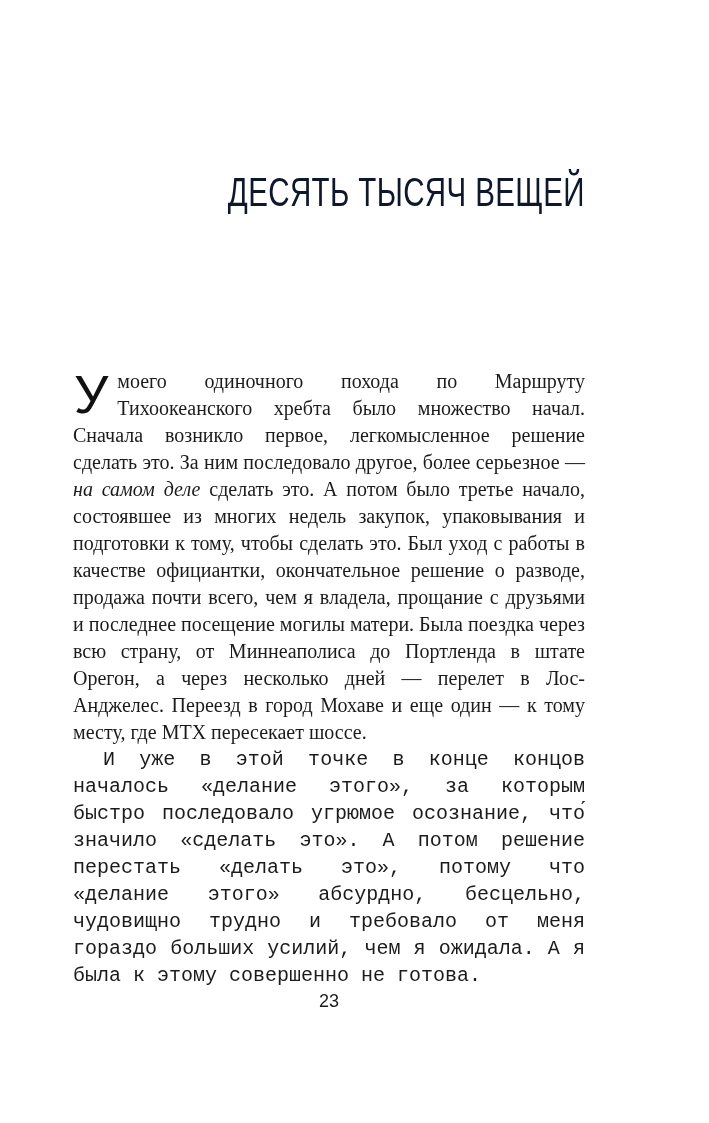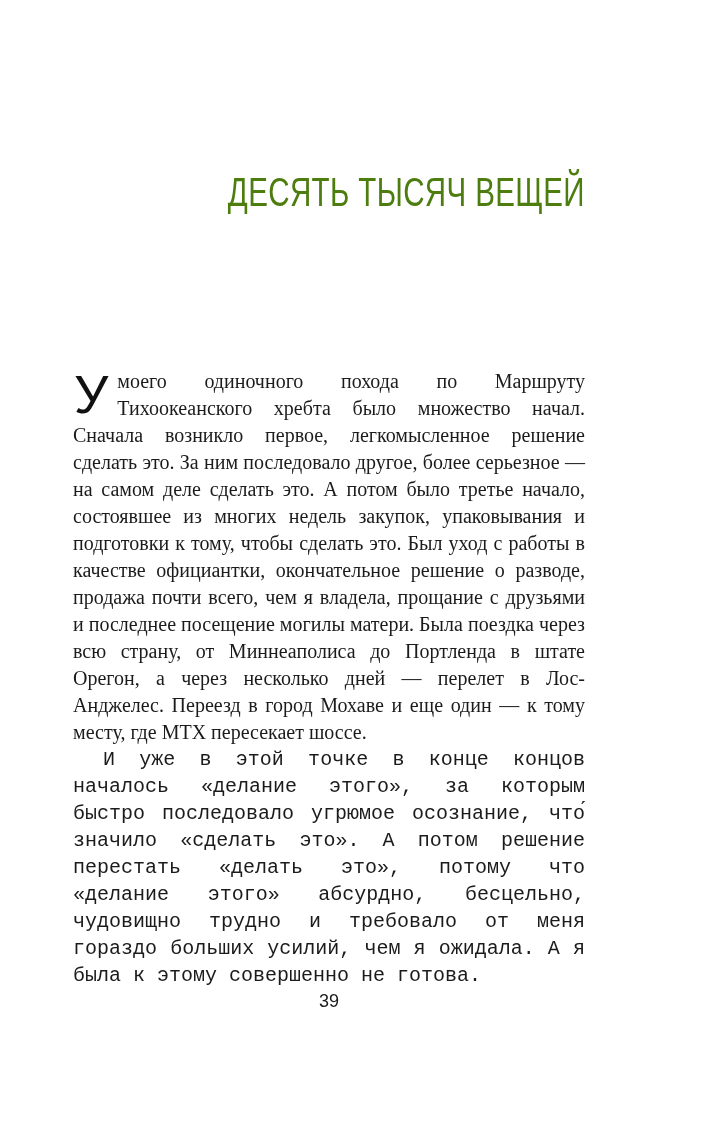--- a/index.html
+++ b/index.html
@@ -17,21 +17,21 @@
   .chapter-title {
     position: absolute;
     top: 172px;
     left: 73px;
     width: 512px;
     text-align: right;
     font-family: "Liberation Sans", sans-serif;
     font-weight: 400;
     font-size: 41px;
     line-height: 1;
-    color: #4d7c0f;
+    color: #0f172a;
     white-space: nowrap;
   }
   .title-inner {
     display: inline-block;
     transform: scaleX(0.72);
     transform-origin: 100% 50%;
     letter-spacing: 0.5px;
   }
   .body-text {
     position: absolute;
@@ -39,21 +39,21 @@
     left: 73px;
     width: 512px;
     font-size: 20px;
     line-height: 27px;
     text-align: justify;
     hyphens: auto;
     -webkit-hyphens: auto;
   }
   .para { text-align: justify; }
   .para.indent { text-indent: 30px; font-family: Liberation Mono, monospace; }
-  .em { }
+  .em { font-style: italic; }
   .dropcap {
     float: left;
     font-family: "Liberation Sans", sans-serif;
     font-weight: 400;
     font-size: 54px;
     line-height: 48px;
     height: 50px;
     margin-top: 2px;
     padding-right: 9px;
     padding-left: 1px;
@@ -74,14 +74,14 @@
 <body>
 
 <div class="page">
   <h1 class="chapter-title"><span class="title-inner">ДЕСЯТЬ ТЫСЯЧ ВЕЩЕЙ</span></h1>
 
   <div class="body-text" lang="ru">
       <p class="para"><span class="dropcap">У</span><span>моего одиночного похода по Маршруту Тихоокеанского хребта было множество начал. Сначала возникло первое, легкомысленное решение сделать это. За ним последовало другое, более серьезное — </span><span class="em">на самом деле</span><span> сделать это. А потом было третье начало, состоявшее из многих недель закупок, упаковывания и подготовки к тому, чтобы сделать это. Был уход с работы в качестве официантки, окончательное решение о разводе, продажа почти всего, чем я владела, прощание с друзьями и последнее посещение могилы матери. Была поездка через всю страну, от Миннеаполиса до Портленда в штате Орегон, а через несколько дней — перелет в Лос-Анджелес. Переезд в город Мохаве и еще один — к тому месту, где МТХ пересекает шоссе.</span></p>
       <p class="para indent"><span>И уже в этой точке в конце концов началось «делание этого», за которым быстро последовало угрюмое осознание, что́ значило «сделать это». А потом решение перестать «делать это», потому что «делание этого» абсурдно, бесцельно, чудовищно трудно и требовало от меня гораздо больших усилий, чем я ожидала. А я была к этому совершенно не готова.</span></p>
     </div>
 
-  <div class="page-number">39</div>
+  <div class="page-number">23</div>
 </div>
 
 </body></html>

